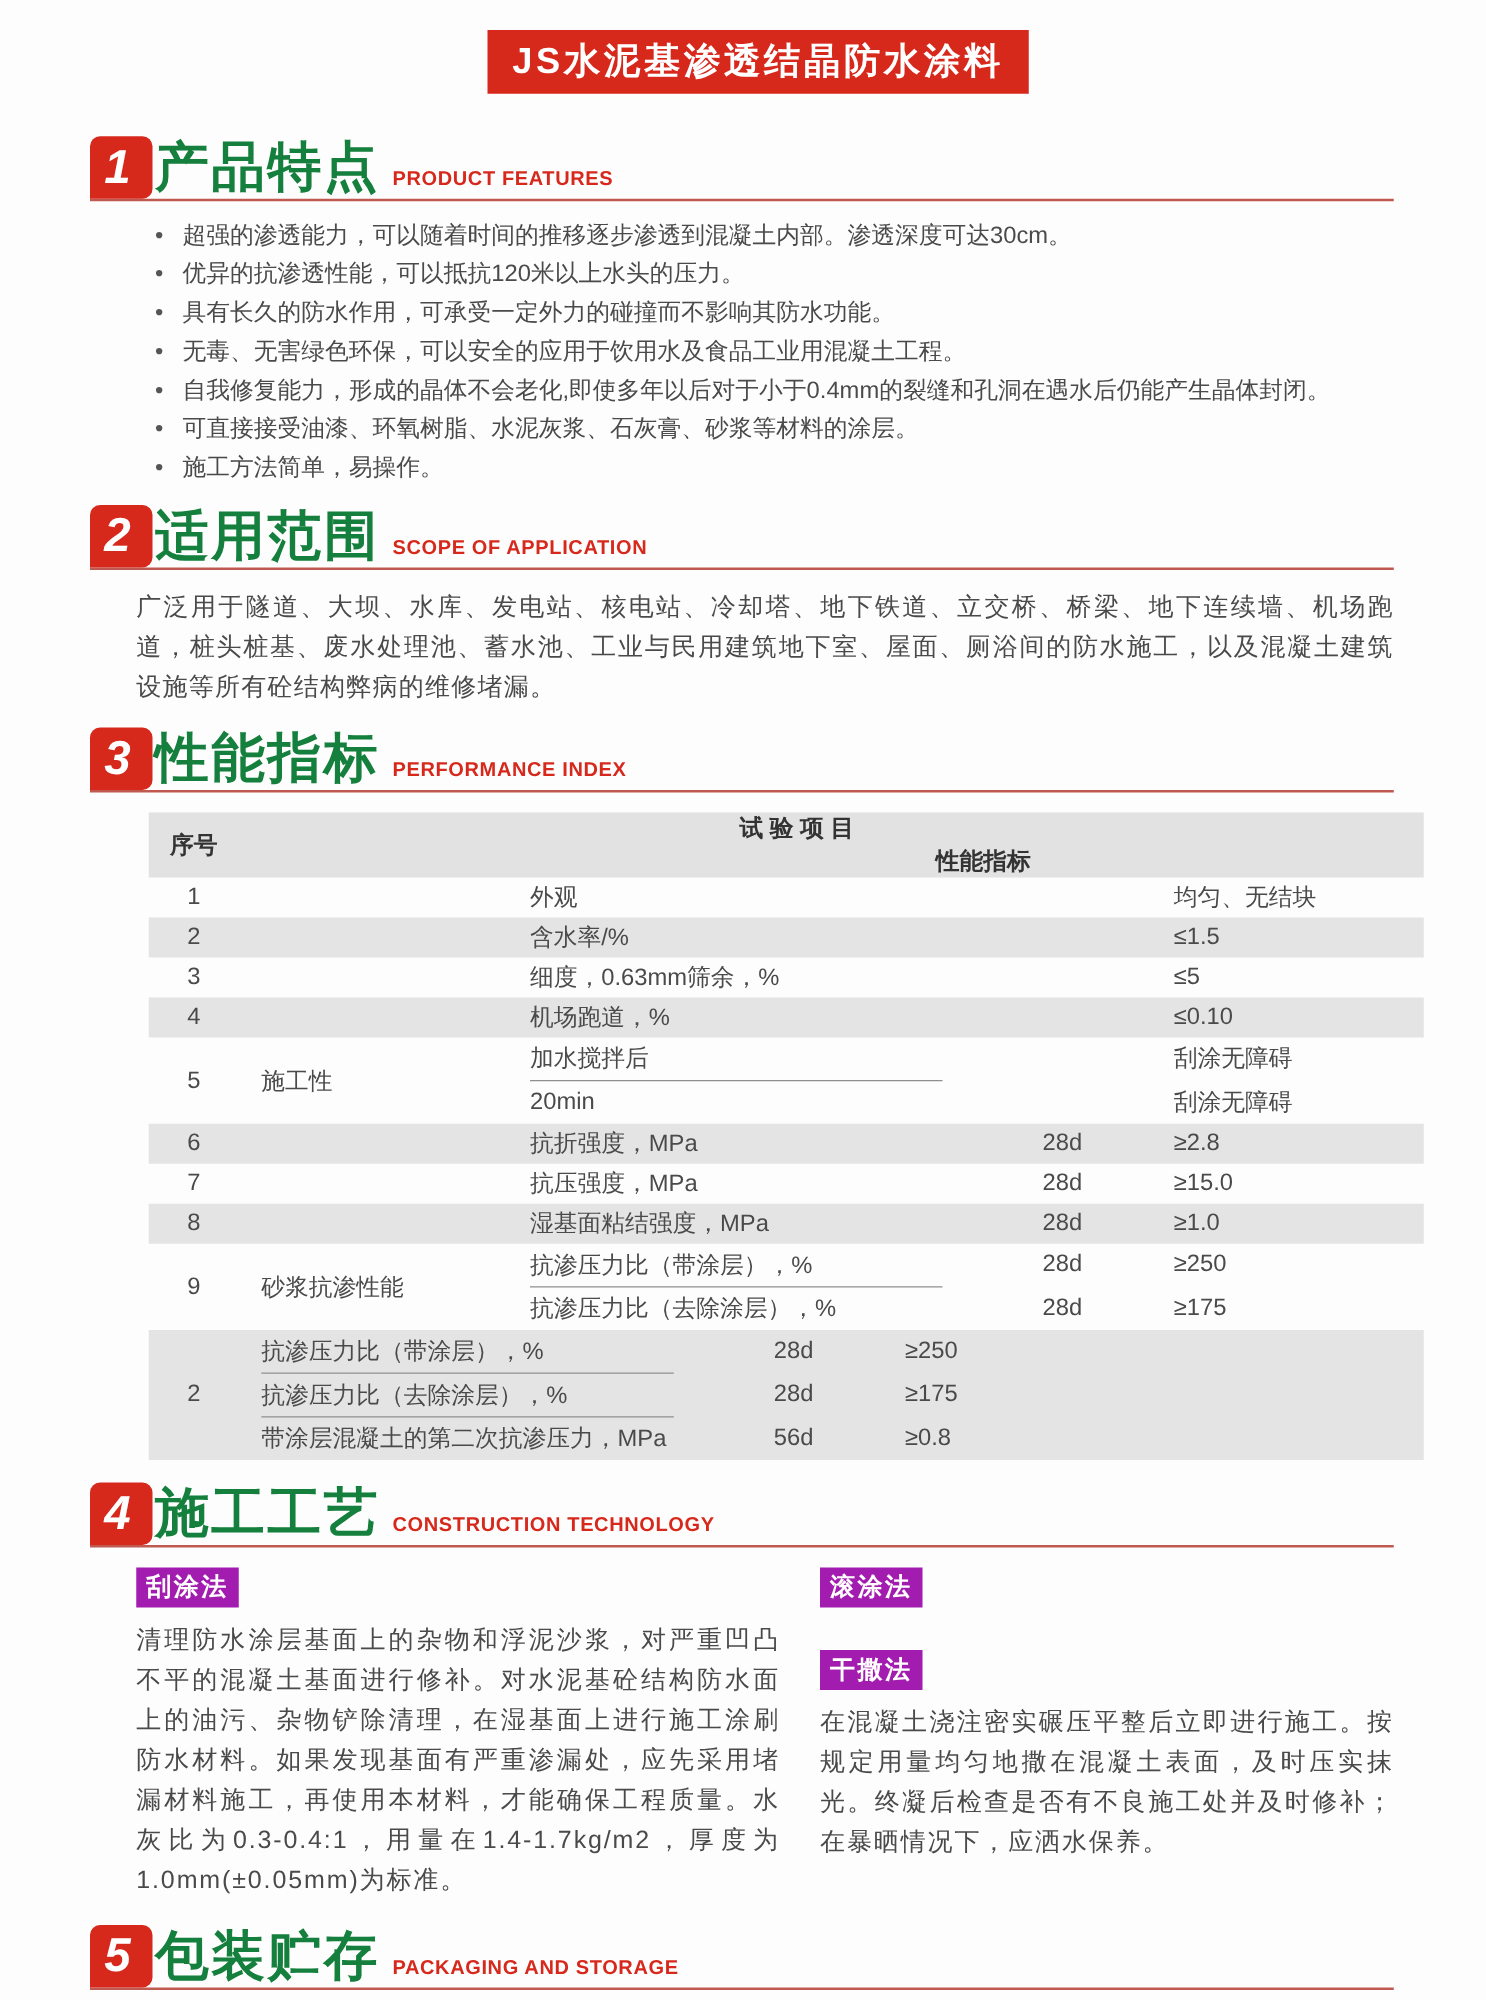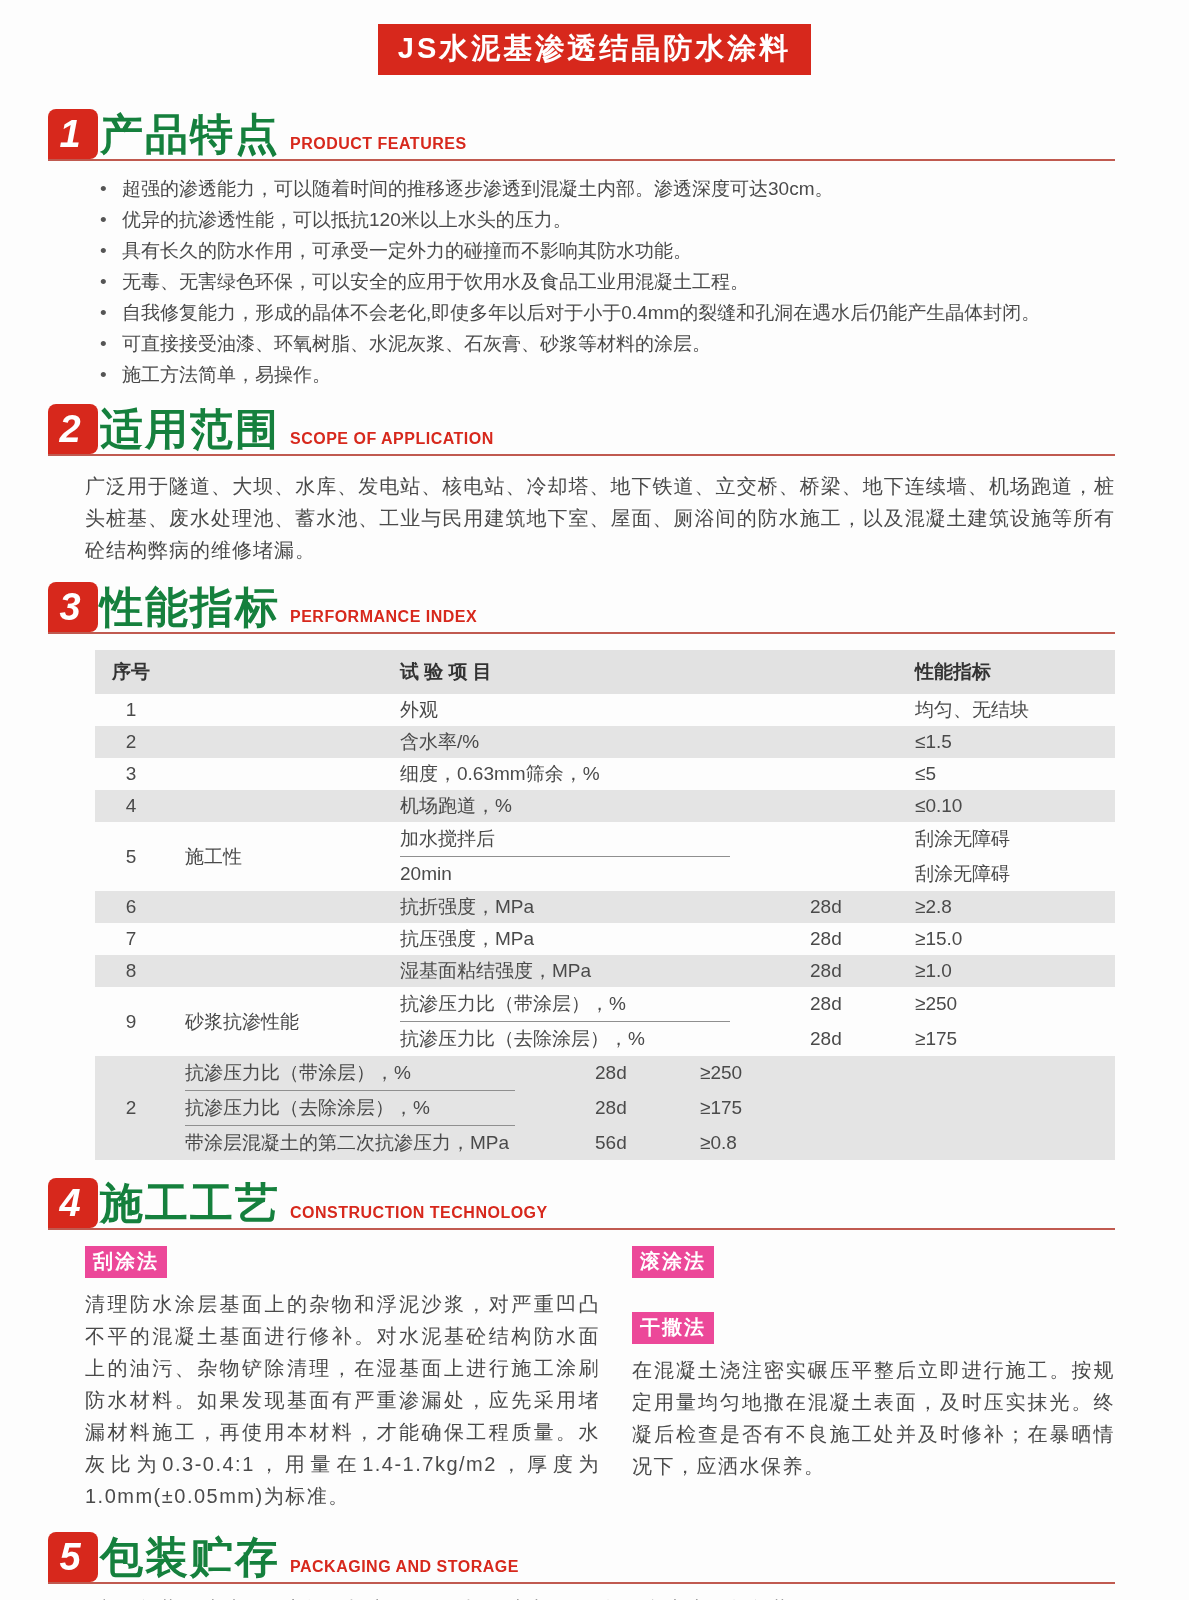--- a/index.html
+++ b/index.html
@@ -4,21 +4,21 @@
 <style>
   * { margin:0; padding:0; box-sizing:border-box; }
   html,body { width:1189px; }
   body {
     height:1600px;
     background:#fdfdfd;
     overflow:hidden;
     font-family:"Liberation Sans","DejaVu Sans",sans-serif;
     color:#4a4a4a;
   }
-  .page { width:1189px; height:1600px; padding-top:24px; overflow:hidden; }
+  .page { width:1189px; height:1600px; padding-top:24px; overflow:hidden;padding-left:24px; }
 
   
   .banner-wrap { text-align:center; }
   .banner {
     display:inline-block;
     background:#d7281c;
     color:#ffffff;
     font-size:29px;
     font-weight:bold;
     letter-spacing:3px;
@@ -79,38 +79,38 @@
     color:#4a4a4a;
     text-align:justify;
     letter-spacing:1px;
   }
 
   
   .ptable { margin:16px 74px 0 95px; width:1020px; font-size:19px; }
   .trow { display:flex; align-items:stretch; }
   .trow.shade { background:#e4e4e4; }
   .thead { background:#e2e2e2; font-weight:bold; color:#333; }
-  .thead .subrow { min-height:44px; }
+  .thead .subrow { min-height:44px;flex-direction:column; }
   .c-no { width:72px; display:flex; align-items:center; justify-content:center; }
   .c-cat { width:215px; display:flex; align-items:center; padding-left:18px; }
   .c-items { flex:1; display:flex; flex-direction:column; justify-content:center; padding-left:18px; }
   .subrow { display:flex; align-items:center; min-height:32px; }
   .sub2 .subrow { min-height:34px; }
   .c-name { width:380px; }
   .c-age { width:125px; padding-left:30px; }
   .c-val { flex:1; padding-left:10px; }
   .divider { border-top:1px solid #8f8f8f; width:330px; }
 
   
   .methods { display:flex; margin:16px 74px 0 85px; }
   .m-left { width:515px; margin-right:32px; }
   .m-right { flex:1; }
   .badge {
     display:inline-block;
-    background:#ec4899;
+    background:#a21caf;
     color:#fff;
     font-weight:bold;
     font-size:20px;
     letter-spacing:2px;
     padding:2px 8px 3px 8px;
   }
   .mtext {
     margin-top:10px;
     font-size:20px;
     line-height:32px;

